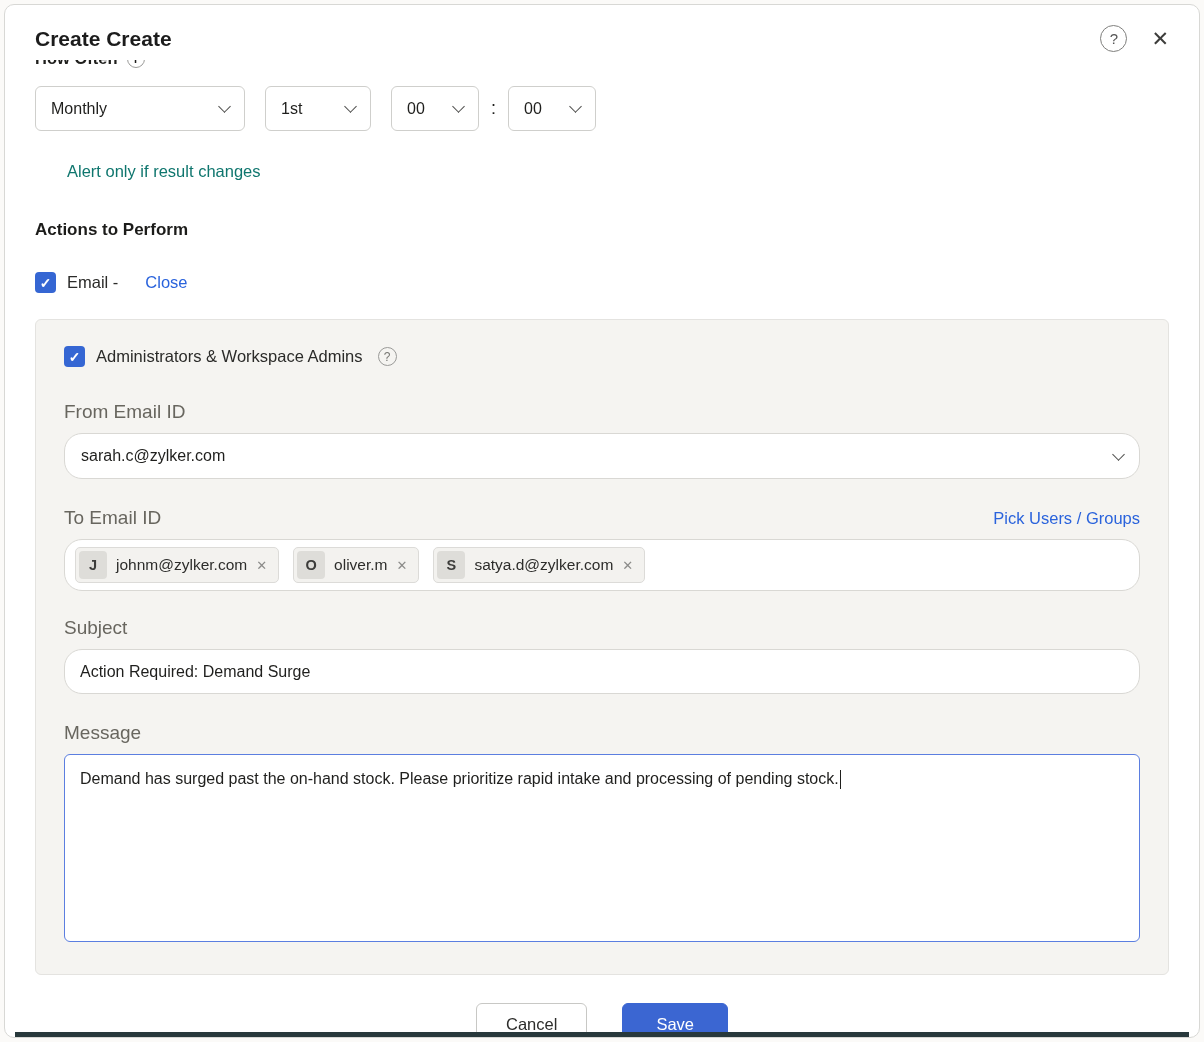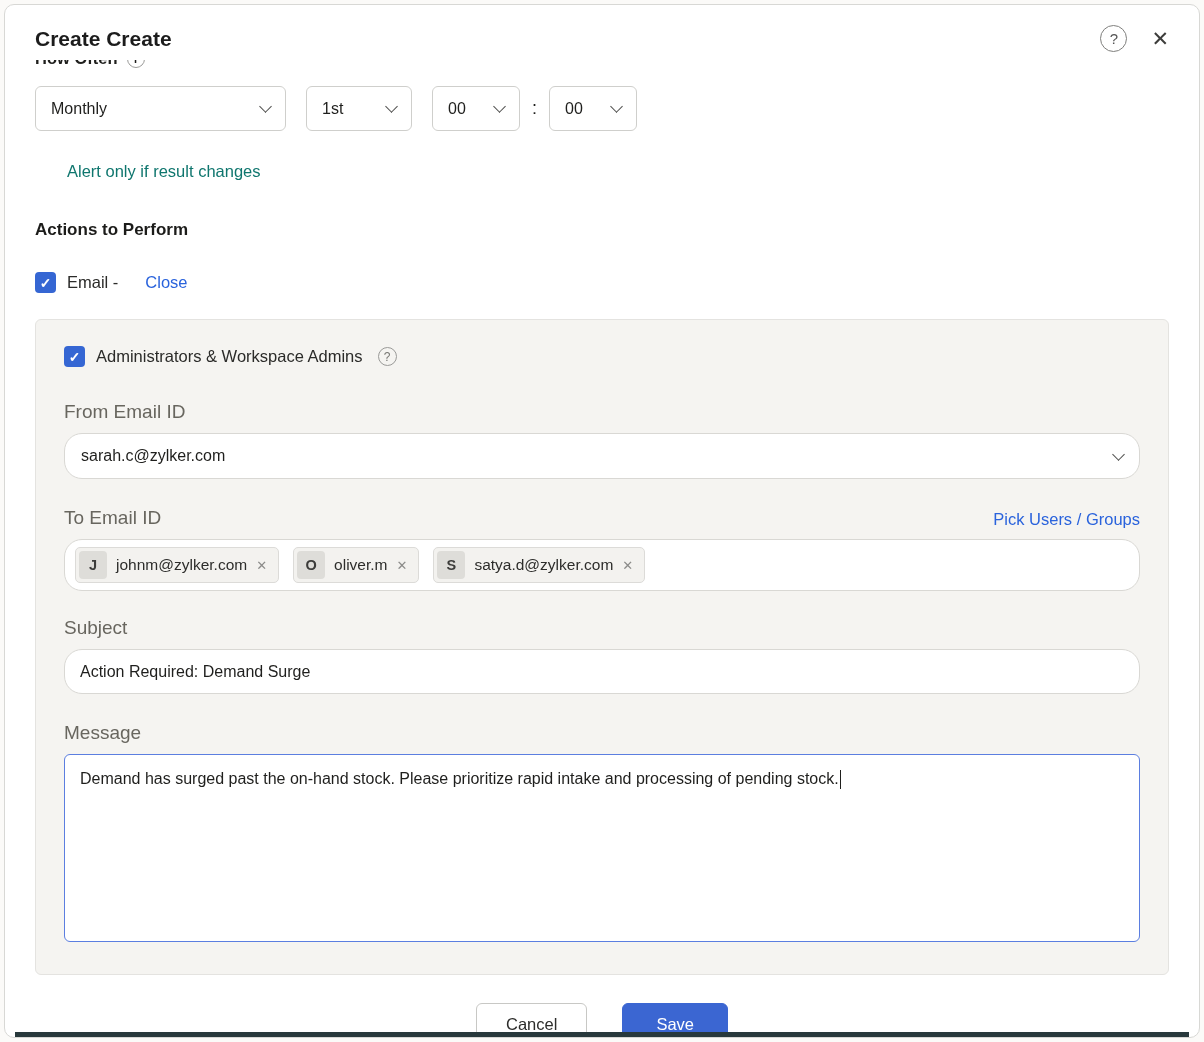--- a/index.html
+++ b/index.html
@@ -21,21 +21,21 @@
   .how-often { margin-top:-11px; display:flex; align-items:center; gap:9px;
     font-weight:bold; font-size:16.5px; color:#1f1f1d; }
   .info-circle { width:18px; height:18px; border:1px solid #9a9a98; border-radius:50%;
     display:flex; align-items:center; justify-content:center; font-size:11px; color:#77777
     5; flex:0 0 auto; }
   
   .selects-row { display:flex; align-items:center; gap:20px; margin-bottom:30px; }
   .select { height:45px; border:1px solid #cfcfcc; border-radius:6px; background:#fff;
     display:flex; align-items:center; justify-content:space-between; padding:0 15px;
     font-size:16px; color:#1f1f1d; cursor:pointer; }
-  .select.freq { width:251px; }
+  .select.freq { width:210px; }
   .select.day  { width:106px; }
   .select.time { width:88px; }
   .chev { width:9px; height:9px; border-right:1.7px solid #4c4c4a; border-bottom:1.7px solid #4c4c4a;
     transform:rotate(45deg); margin-top:-4px; flex:0 0 auto; }
   .colon { font-size:18px; color:#1f1f1d; margin:0 -8px; }
   
   .check-row { display:flex; align-items:center; gap:11px; margin-bottom:38px; font-size:16.5px; color:#0f766e; }
   .checkbox { width:21px; height:21px; border:1.5px solid #98989
     6; border-radius:4px; background:#fff; flex:0 0 auto; cursor:pointer; }
   .checkbox.checked { background:#3566d3; border-color:#3566d3; color:#fff;
@@ -46,21 +46,21 @@
   .email-close { margin-left:16px; }
   
   .panel { background:#f5f4f1; border:1px solid #e4e3e0; border-radius:6px; padding:26px 28px 32px 28px; }
   .admins-row { display:flex; align-items:center; gap:11px; margin-bottom:34px; font-size:16.5px; color:#2b2b29; }
   .q-circle { width:19px; height:19px; border:1px solid #9a9a98; border-radius:50%;
     display:flex; align-items:center; justify-content:center; font-size:12px; color:#767672; margin-left:4px; }
   .field-label { font-size:19px; color:#68665f; margin-bottom:10px; }
   .input-like { background:#fff; border:1px solid #d9d8d4; border-radius:18px; font-size:16px; color:#1f1f1d; }
   .from-select { height:46px; display:flex; align-items:center; justify-content:space-between;
     padding:0 16px; margin-bottom:28px; cursor:pointer; }
-  .to-header { display:flex; justify-content:space-between; align-items:flex-end; margin-bottom:10px; }
+  .to-header { display:flex; justify-content:space-between; align-items:center; margin-bottom:10px; }
   .to-field { min-height:50px; display:flex; align-items:center; gap:14px; padding:7px 10px; margin-bottom:26px; }
   .chip { display:flex; align-items:center; gap:9px; background:#f3f2ef; border:1px solid #dcdbd8;
     border-radius:5px; padding:3px 11px 3px 3px; font-size:15.5px; color:#2d2d2b; }
   .chip-avatar { width:28px; height:28px; background:#deddd9; border-radius:4px;
     display:flex; align-items:center; justify-content:center; font-weight:bold; font-size:14.5px; color:#3c3c3a; }
   .chip-x { color:#8b8b89; font-size:13px; cursor:pointer; }
   .subject-input { height:45px; display:flex; align-items:center; padding:0 15px; margin-bottom:28px; }
   .message-box { height:188px; border:1.5px solid #5b7ee0 !important; border-radius:6px; padding:12px 15px;
     line-height:1.45; cursor:text; }
   .caret { display:inline-block; width:1.5px; height:19px; background:#1f1f1d; vertical-align:middle; margin-left:1px; }

